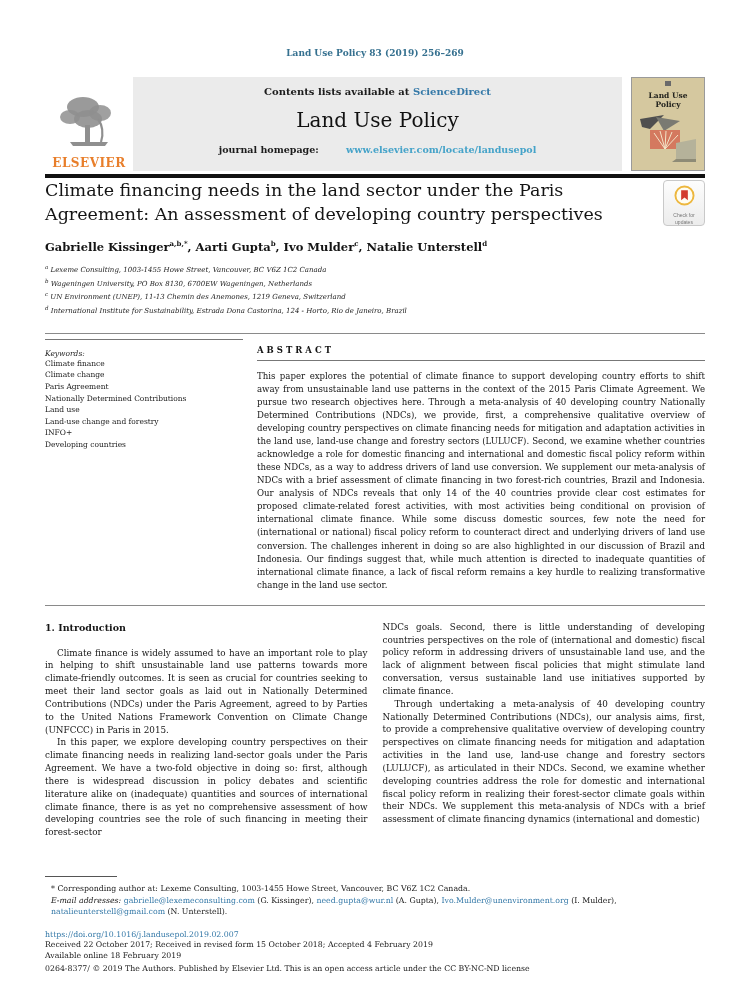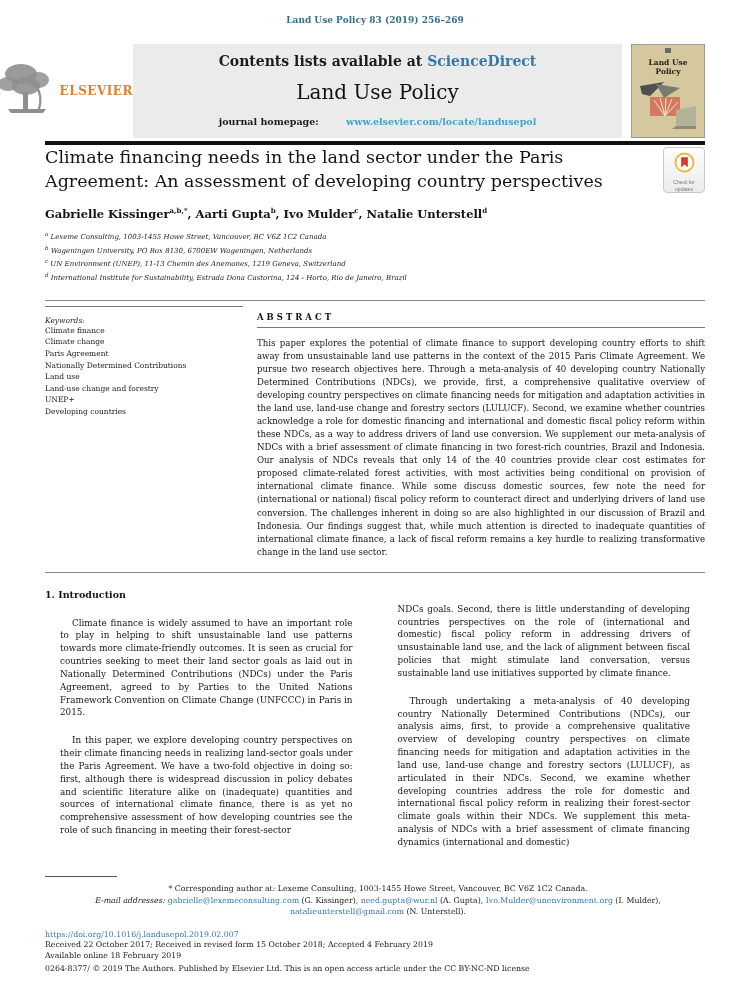--- a/index.html
+++ b/index.html
@@ -1,33 +1,33 @@
 <!DOCTYPE html>
 <html><head>
 <meta charset="utf-8">
 <style>
   * { box-sizing: border-box; }
   html, body { margin: 0; padding: 0; background: #fff; }
   .page {
     width: 746px; height: 1000px; position: relative; overflow: hidden;
     background: #fff; color: #1c1c1c;
     font-family: "DejaVu Serif", serif;
-    padding: 15px 41px 0 45px;
+    padding: 48px 41px 0 45px;
   }
   a { text-decoration: none; cursor: pointer; }
 
   
   .journal-ref { text-align: center; font-size: 9px; color: #35708f; font-weight: bold; }
 
   
   .banner { display: flex; align-items: stretch; height: 94px; margin-top: 19px; }
-  .logo-col { width: 88px; background: #fff; display: flex; flex-direction: row; align-items: center; justify-content: flex-end; padding-bottom: 1px; }
+  .logo-col { width: 88px; background: #fff; display: flex; flex-direction: column; align-items: center; justify-content: flex-end; padding-bottom: 1px; }
   .elsevier-text { color: #e87e2a; font-size: 12px; font-weight: bold; letter-spacing: .5px; margin-top: 1px; }
   .banner-center { flex: 1; background: #ebebeb; text-align: center; padding-top: 9px; margin-right: 9px; }
-  .contents-line { font-size: 14px; font-weight: bold; }
+  .contents-line { font-size: 10px; font-weight: bold; }
   .contents-line a { color: #3579a8; }
   .banner-title { font-size: 20px; margin: 11px 0 12px; color: #111; }
   .homepage-line { font-size: 9.5px; font-weight: bold; }
   .homepage-line a { color: #45a3c9; margin-left: 24px; }
   .cover { width: 74px; background: #d5c89f; border: 1px solid #9a9a9a; padding: 2px 4px; display: flex; flex-direction: column; }
   .cover-mark { width: 6px; height: 5px; background: #6a6a6a; margin: 1px auto 0; }
   .cover-title { font-size: 7.5px; font-weight: bold; color: #23231e; text-align: center; margin-top: 5px; }
   .cover-art { margin-top: 6px; align-self: center; }
 
   .thick-rule { height: 4px; background: #111; margin-top: 3px; }
@@ -54,28 +54,28 @@
   .kw-label { font-size: 7.5px; font-style: italic; }
   .kw-item { font-size: 7.5px; line-height: 1.55; }
   .abstract-text { font-size: 8.6px; line-height: 1.52; text-align: justify; margin: 0; color: #161616; }
 
   .sect-rule { border: 0; border-top: 1px solid #8a8a8a; margin: 13px 0 0; }
 
   
   .intro { display: flex; gap: 15px; margin-top: 15px; }
   .intro-col { flex: 1; font-size: 8.8px; line-height: 1.46; text-align: justify; color: #161616; }
   .intro-head { font-size: 9.5px; font-weight: bold; margin: 0 0 12px; }
-  .intro-col p { margin: 15px; }
+  .intro-col p { margin: 0; }
   .intro-col p.indent { text-indent: 12px; }
 
   
   .bottom-block { position: absolute; left: 45px; right: 41px; bottom: 26px; }
   .fn-rule { width: 72px; border-top: 1px solid #555; margin-bottom: 6px; }
   .footnote { font-size: 7.8px; line-height: 1.5; color: #1a1a1a; }
-  .footnote .star-line { padding-left: 6px; text-align: center; }
+  .footnote .star-line { padding-left: 6px; }
   .fn-label { font-style: italic; }
   .footnote a { color: #3579a8; }
   .doi-line { margin-top: 12px; font-size: 7.8px; }
   .doi-line a { color: #3579a8; }
   .meta-line { font-size: 7.8px; line-height: 1.45; color: #1a1a1a; }
   .meta-line.spaced { margin-top: 1px; }
 </style>
 </head>
 <body>
 
@@ -156,21 +156,21 @@
   <div class="ia-row">
     <div class="col-info">
       <div class="sec-rule"></div>
       <div class="kw-label">Keywords:</div>
       <div class="kw-item">Climate finance</div>
       <div class="kw-item">Climate change</div>
       <div class="kw-item">Paris Agreement</div>
       <div class="kw-item">Nationally Determined Contributions</div>
       <div class="kw-item">Land use</div>
       <div class="kw-item">Land-use change and forestry</div>
-      <div class="kw-item">UNEP+</div>
+      <div class="kw-item">INFO+</div>
       <div class="kw-item">Developing countries</div>
     </div>
     <div class="col-abs">
       <div class="sec-head">ABSTRACT</div>
       <div class="sec-rule"></div>
       <p class="abstract-text">This paper explores the potential of climate finance to support developing country efforts to shift away from unsustainable land use patterns in the context of the 2015 Paris Climate Agreement. We pursue two research objectives here. Through a meta-analysis of 40 developing country Nationally Determined Contributions (NDCs), we provide, first, a comprehensive qualitative overview of developing country perspectives on climate financing needs for mitigation and adaptation activities in the land use, land-use change and forestry sectors (LULUCF). Second, we examine whether countries acknowledge a role for domestic financing and international and domestic fiscal policy reform within these NDCs, as a way to address drivers of land use conversion. We supplement our meta-analysis of NDCs with a brief assessment of climate financing in two forest-rich countries, Brazil and Indonesia. Our analysis of NDCs reveals that only 14 of the 40 countries provide clear cost estimates for proposed climate-related forest activities, with most activities being conditional on provision of international climate finance. While some discuss domestic sources, few note the need for (international or national) fiscal policy reform to counteract direct and underlying drivers of land use conversion. The challenges inherent in doing so are also highlighted in our discussion of Brazil and Indonesia. Our findings suggest that, while much attention is directed to inadequate quantities of international climate finance, a lack of fiscal reform remains a key hurdle to realizing transformative change in the land use sector.</p>
     </div>
   </div>
 
   <hr class="sect-rule">

